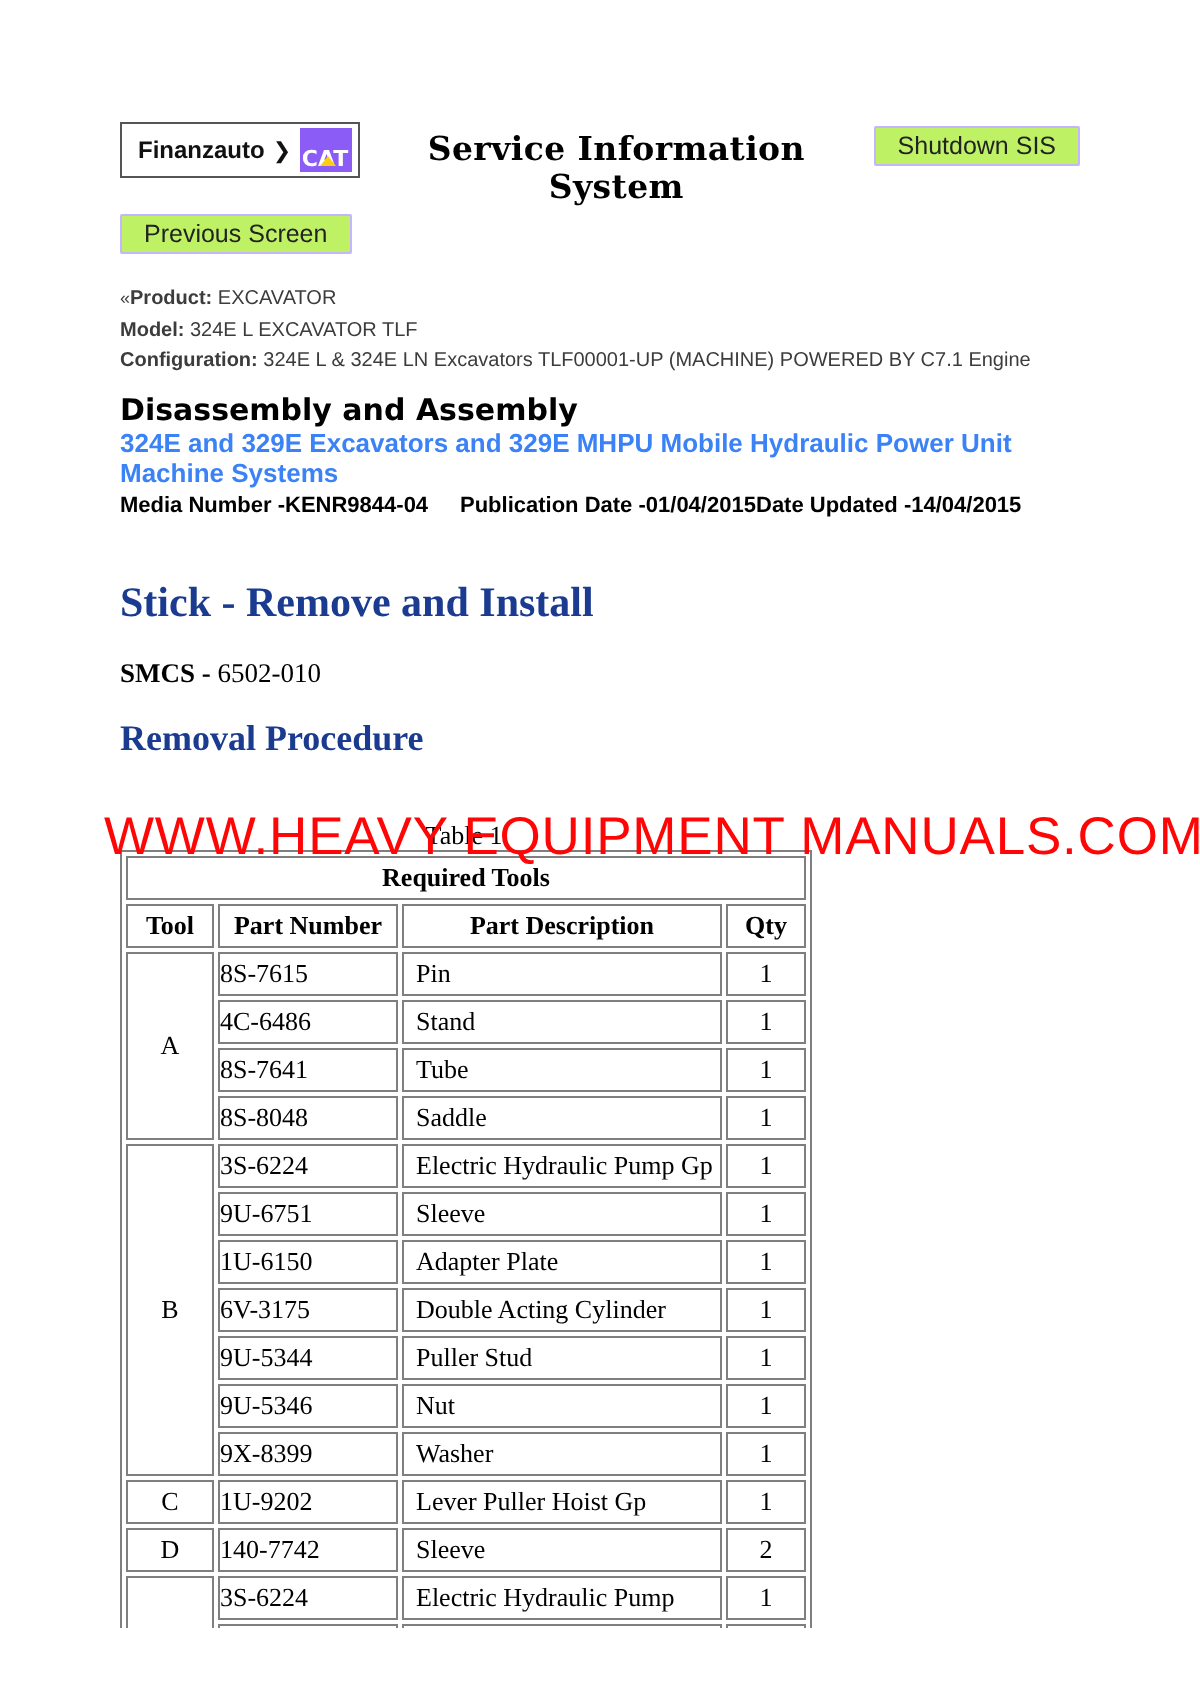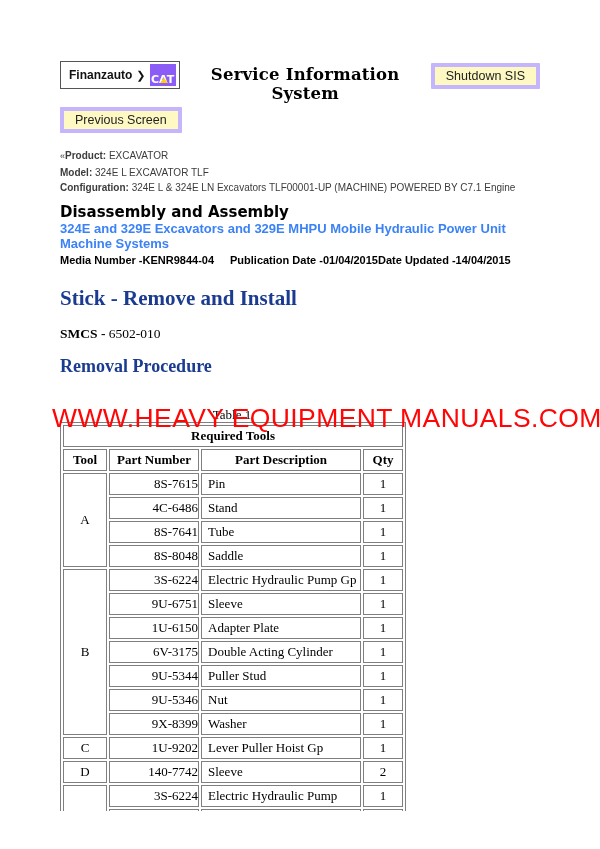--- a/index.html
+++ b/index.html
@@ -30,22 +30,22 @@
     position: absolute; left: 10px; bottom: 3px; width: 0; height: 0;
     border-left: 4px solid transparent; border-right: 4px solid transparent;
     border-bottom: 5px solid #ffcc11;
   }
   .sis-title {
     flex: 1; text-align: center;
     font-family: "DejaVu Serif", serif; font-weight: bold; font-size: 16.5px;
     padding-top: 4px; letter-spacing: 0.2px;
   }
   .btn {
-    display: inline-block; background: #fef9c3;
-    border: 4px solid #c4b5fd; border-radius: 1px;
+    display: inline-block; background: #bef264;
+    border: 1px solid #c4b5fd; border-radius: 1px;
     font-family: "Liberation Sans", sans-serif; font-size: 12.5px; color: #222;
     padding: 2px 11px; cursor: default; white-space: nowrap;
   }
   .shutdown-btn { margin-top: 2px; }
   .prev-btn { margin-top: 4px; }
 
   
   .product-info { margin-top: 15px; font-family: "Liberation Sans", sans-serif; font-size: 10px; color: #3c3c3c; }
   .product-info .line { line-height: 15.5px; }
   .pi-label { font-weight: bold; }
@@ -54,40 +54,40 @@
   
   .doc-head { margin-top: 7px; }
   .doc-title { font-family: "DejaVu Sans", sans-serif; font-weight: bold; font-size: 15px; line-height: 18px; color: #000000; }
   .doc-subtitle { font-family: "Liberation Sans", sans-serif; font-weight: bold; font-size: 13px; line-height: 15.5px; max-width: 500px; color: #3b82f6; }
   .media-line { display: flex; margin-top: 2px; font-family: "Liberation Sans", sans-serif; font-weight: bold; font-size: 11px; color: #000; }
   .media-line .m1 { width: 170px; }
   .media-line .m2 { width: 148px; }
   .doc-id { margin-top: 24px; text-align: right; font-family: "Liberation Sans", sans-serif; font-size: 10.5px; color: #1a1a1a; }
 
   
-  .page-title { margin-top: 21px; font-family: "Liberation Serif", serif; font-weight: bold; font-size: 21px; line-height: 22px; color: var(--heading-blue, #1a3b8f); }
+  .page-title { margin-top: 31px; font-family: "Liberation Serif", serif; font-weight: bold; font-size: 21px; line-height: 22px; color: var(--heading-blue, #1a3b8f); }
   .smcs-line { margin-top: 17px; font-size: 13.5px; }
   .smcs-label { font-weight: bold; }
   .procedure-title { margin-top: 14px; font-family: "Liberation Serif", serif; font-weight: bold; font-size: 18px; line-height: 20px; color: var(--heading-blue, #1a3b8f); }
 
   
   .table-caption { margin-top: 31px; width: 344px; text-align: center; font-size: 13px; line-height: 15px; }
   .table-clip { height: 389px; overflow: hidden; width: 350px; }
   table.tools {
     border-collapse: separate; border-spacing: 2px;
     border: 1px solid #7f7f7f; table-layout: fixed; width: 344px;
   }
   table.tools th, table.tools td {
     border: 1px solid #7f7f7f; font-size: 13px;
     height: 20px; overflow: hidden; white-space: nowrap;
   }
   th.tbl-title { font-weight: bold; text-align: center; }
   th.col-h { font-weight: bold; text-align: center; }
   td.c-tool { text-align: center; vertical-align: middle; }
-  td.c-part { text-align: right; margin-top: 48px; }
+  td.c-part { text-align: left; margin-top: 48px; }
   td.c-desc { text-align: left; padding-left: 6px; }
   td.c-qty  { text-align: center; }
   tr.clipped td { height: 40px; }
 
   
   .watermark {
     position: absolute; left: 52px; top: 403px; z-index: 6;
     font-family: "Liberation Sans", sans-serif; font-size: 26.5px;
     color: var(--watermark-red, #ff0000);
     white-space: nowrap; letter-spacing: 0.4px;

